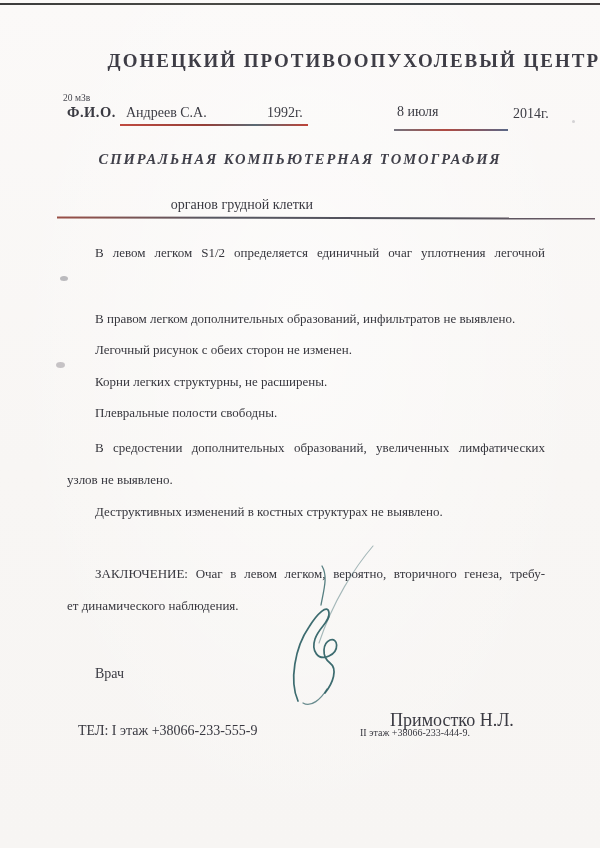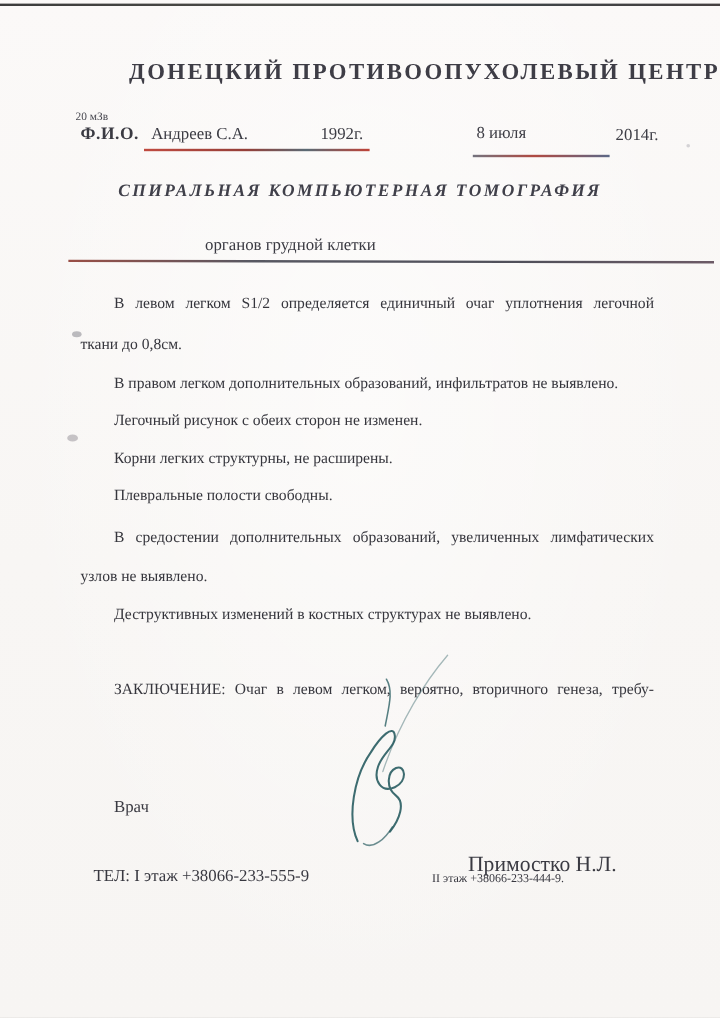--- a/index.html
+++ b/index.html
@@ -112,30 +112,30 @@
   <div class="abs name-underline"></div>
   <div class="abs field exam-day">8 июля</div>
   <div class="abs field exam-year">2014г.</div>
   <div class="abs date-underline"></div>
 
   <div class="abs exam-title">СПИРАЛЬНАЯ КОМПЬЮТЕРНАЯ ТОМОГРАФИЯ</div>
   <div class="abs exam-subtitle">органов грудной клетки</div>
   <div class="abs divider"></div>
 
   <div class="abs bodyline l0 indent stretch">В левом легком S1/2 определяется единичный очаг уплотнения легочной</div>
-  <div class="abs bodyline l1">ткани до 0,8см.</div>
   <div class="abs bodyline l2 indent">В правом легком дополнительных образований, инфильтратов не выявлено.</div>
   <div class="abs bodyline l3 indent">Легочный рисунок с обеих сторон не изменен.</div>
   <div class="abs bodyline l4 indent">Корни легких структурны, не расширены.</div>
   <div class="abs bodyline l5 indent">Плевральные полости свободны.</div>
   <div class="abs bodyline l7">узлов не выявлено.</div>
   <div class="abs bodyline l6 indent stretch">В средостении дополнительных образований, увеличенных лимфатических</div>
   <div class="abs bodyline c0 indent stretch">ЗАКЛЮЧЕНИЕ: Очаг в левом легком, вероятно, вторичного генеза, требу-</div>
 
   <div class="abs bodyline l8 indent">Деструктивных изменений в костных структурах не выявлено.</div>
+  <div class="abs bodyline c1">ет динамического наблюдения.</div>
 
   <div class="abs doctor-label">Врач</div>
 
   <svg class="abs signature-box" viewBox="0 0 100 170">
     <path d="M 90 3 C 72 24 50 58 36 100" fill="none" stroke="#5e8486" stroke-width="1.1" stroke-linecap="round" opacity="0.55"></path>
     <path d="M 38 62 C 41 46 45 33 39 23" fill="none" stroke="#2d6064" stroke-width="1.3" stroke-linecap="round" opacity="0.8"></path>
     <path d="M 15 158 C 6 138 12 104 26 84 C 34 71 45 60 46 70 C 47 79 36 84 32 96 C 28 108 35 118 46 113 C 57 108 55 94 47 97 C 40 100 38 113 47 120 C 55 126 50 140 42 150" fill="none" stroke="#2d6064" stroke-width="1.7" stroke-linecap="round" opacity="0.92"></path>
     <path d="M 20 160 C 28 165 38 156 44 146" fill="none" stroke="#2d6064" stroke-width="1.3" stroke-linecap="round" opacity="0.7"></path>
   </svg>
 

